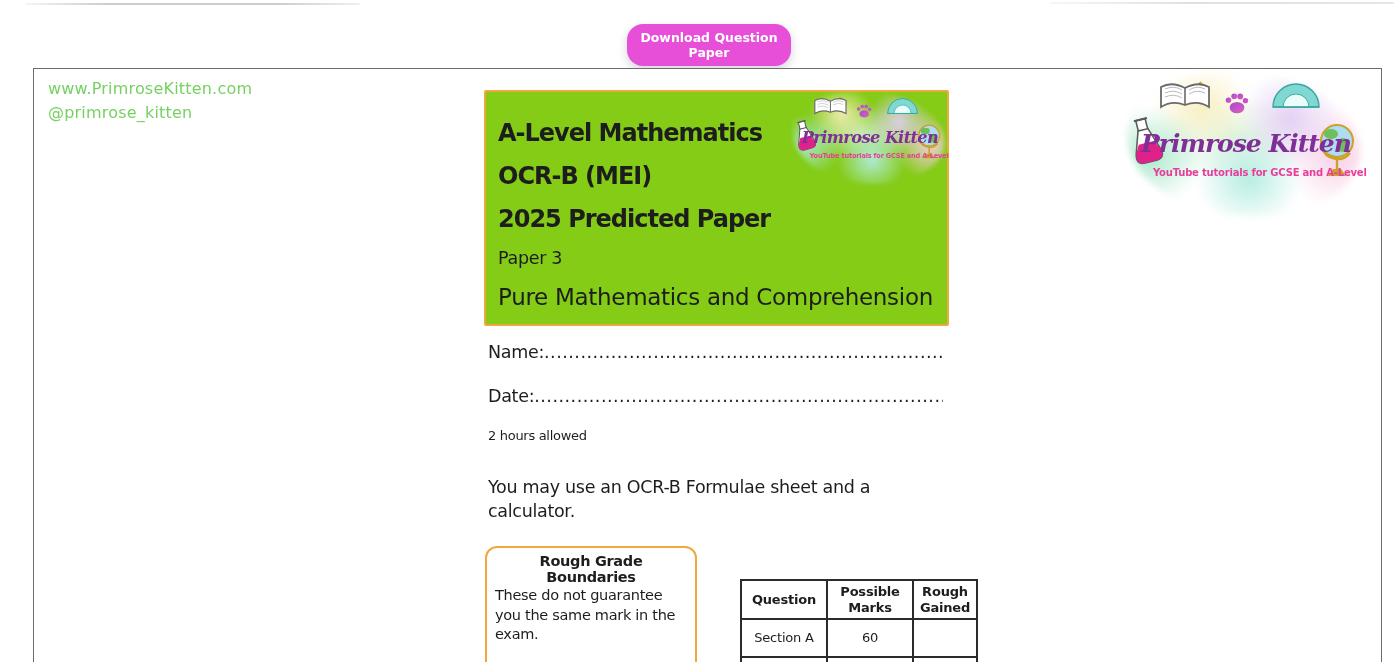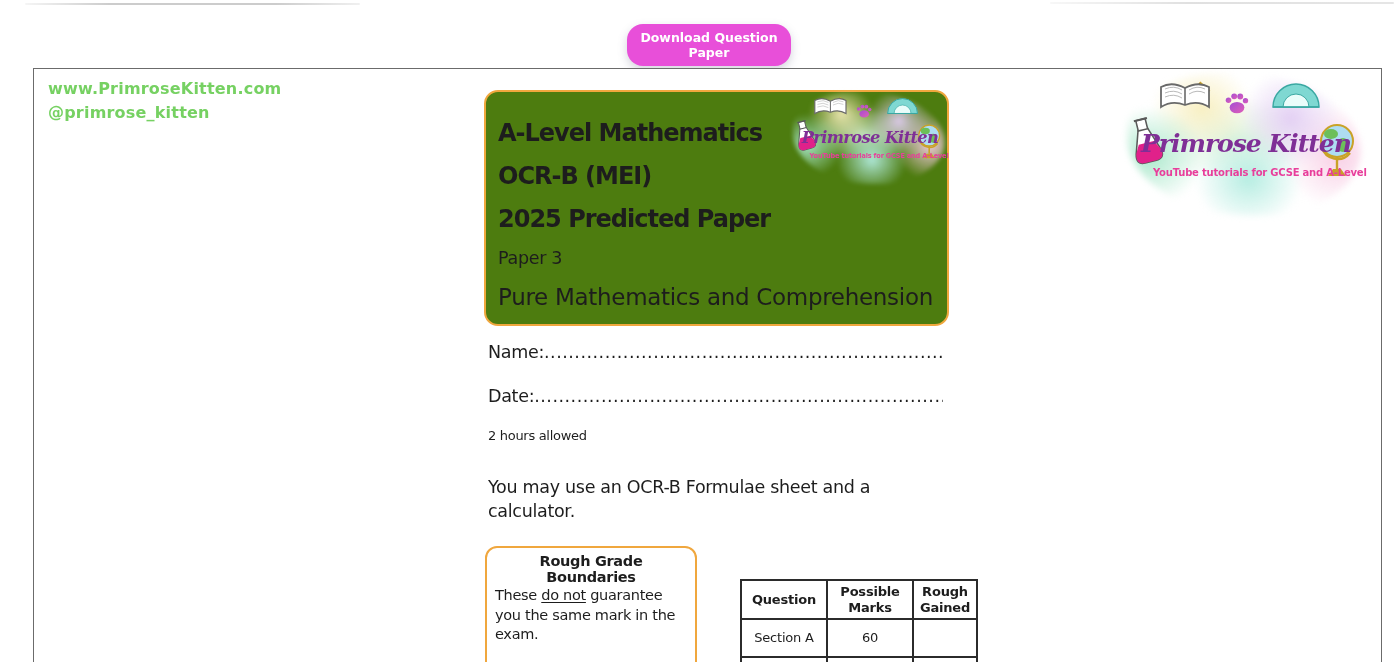--- a/index.html
+++ b/index.html
@@ -16,25 +16,25 @@
   .download-btn { position:absolute; left:627px; top:24px; width:164px; height:42px;
     border:none; border-radius:16px; background:#e84fd9; color:#fff;
     font-family:"DejaVu Sans", sans-serif; font-weight:bold; font-size:12.5px;
     box-shadow:0 4px 10px rgba(110,110,140,.30); cursor:pointer; }
 
   
   .doc { position:absolute; left:33px; top:68px; width:1349px; height:640px;
     background:#fff; border:1px solid #6b6b6b; }
 
   .watermark { position:absolute; left:14px; top:8px; color:#76d162;
-    font-size:16px; font-weight:700; letter-spacing:.2px; line-height:24px; }
+    font-size:16px; font-weight:400; letter-spacing:.2px; line-height:24px; }
 
   
   .title-box { position:absolute; left:450px; top:21px; width:465px; height:236px;
-    border:2px solid #f0a73e; border-radius:14px; padding:25px 0 0 12px; background:#4d7c0f; }
+    border:2px solid #f0a73e; border-radius:2px; padding:25px 0 0 12px; background:#84cc16; }
   .title-box h1 { font-size:24px; font-weight:bold; letter-spacing:-1px;
     line-height:32px; margin:0 0 11px 0; }
   .title-box p.sub1 { font-size:17.5px; letter-spacing:-.3px; line-height:23px; margin-top:12px; }
   .title-box p.sub2 { font-size:23px; letter-spacing:-.3px; line-height:23px; margin-top:16px; }
 
   
   .logo { position:absolute; width:230px; height:135px; }
   .logo-large { left:1095px; top:8px; }
   .logo-small { left:760px; top:25px; transform:scale(.65); transform-origin:0 0; }
   .splash { position:absolute; inset:-4px -2px; border-radius:40% 55% 45% 55%;
@@ -69,21 +69,21 @@
     font-size:13px; font-weight:normal; letter-spacing:-.3px; }
 
   .instructions { position:absolute; left:454px; top:406px; width:405px;
     font-size:17.5px; letter-spacing:-.3px; line-height:24px; }
 
   
   .grade-box { position:absolute; left:451px; top:477px; width:212px; height:150px;
     border:2.5px solid #f0a73e; border-radius:12px; padding:5px 8px 0 8px; background:#fff; }
   .grade-title { font-size:14.5px; font-weight:bold; text-align:center; letter-spacing:-.3px; }
   .grade-note { font-size:14.5px; letter-spacing:-.3px; line-height:19.5px; margin-top:1px; }
-  .grade-note .ul { text-decoration:underline; text-underline-offset:2px; }
+  .grade-note .ul { text-underline-offset:2px; }
 
   
   .marks-table { position:absolute; left:706px; top:510px; border-collapse:collapse;
     font-size:13px; text-align:center; }
   .marks-table th, .marks-table td { border:2px solid #2b2b2b; padding:0 2px; }
   .marks-table th { width:86px; height:39px; font-weight:bold; line-height:16px; letter-spacing:-.2px; }
   .marks-table th:last-child { width:64px; }
   .marks-table td { height:38px; line-height:16px; letter-spacing:-.2px;margin-top:13px; }
   .marks-table tr.cut td { vertical-align:top; padding-top:2px; }
 </style>

